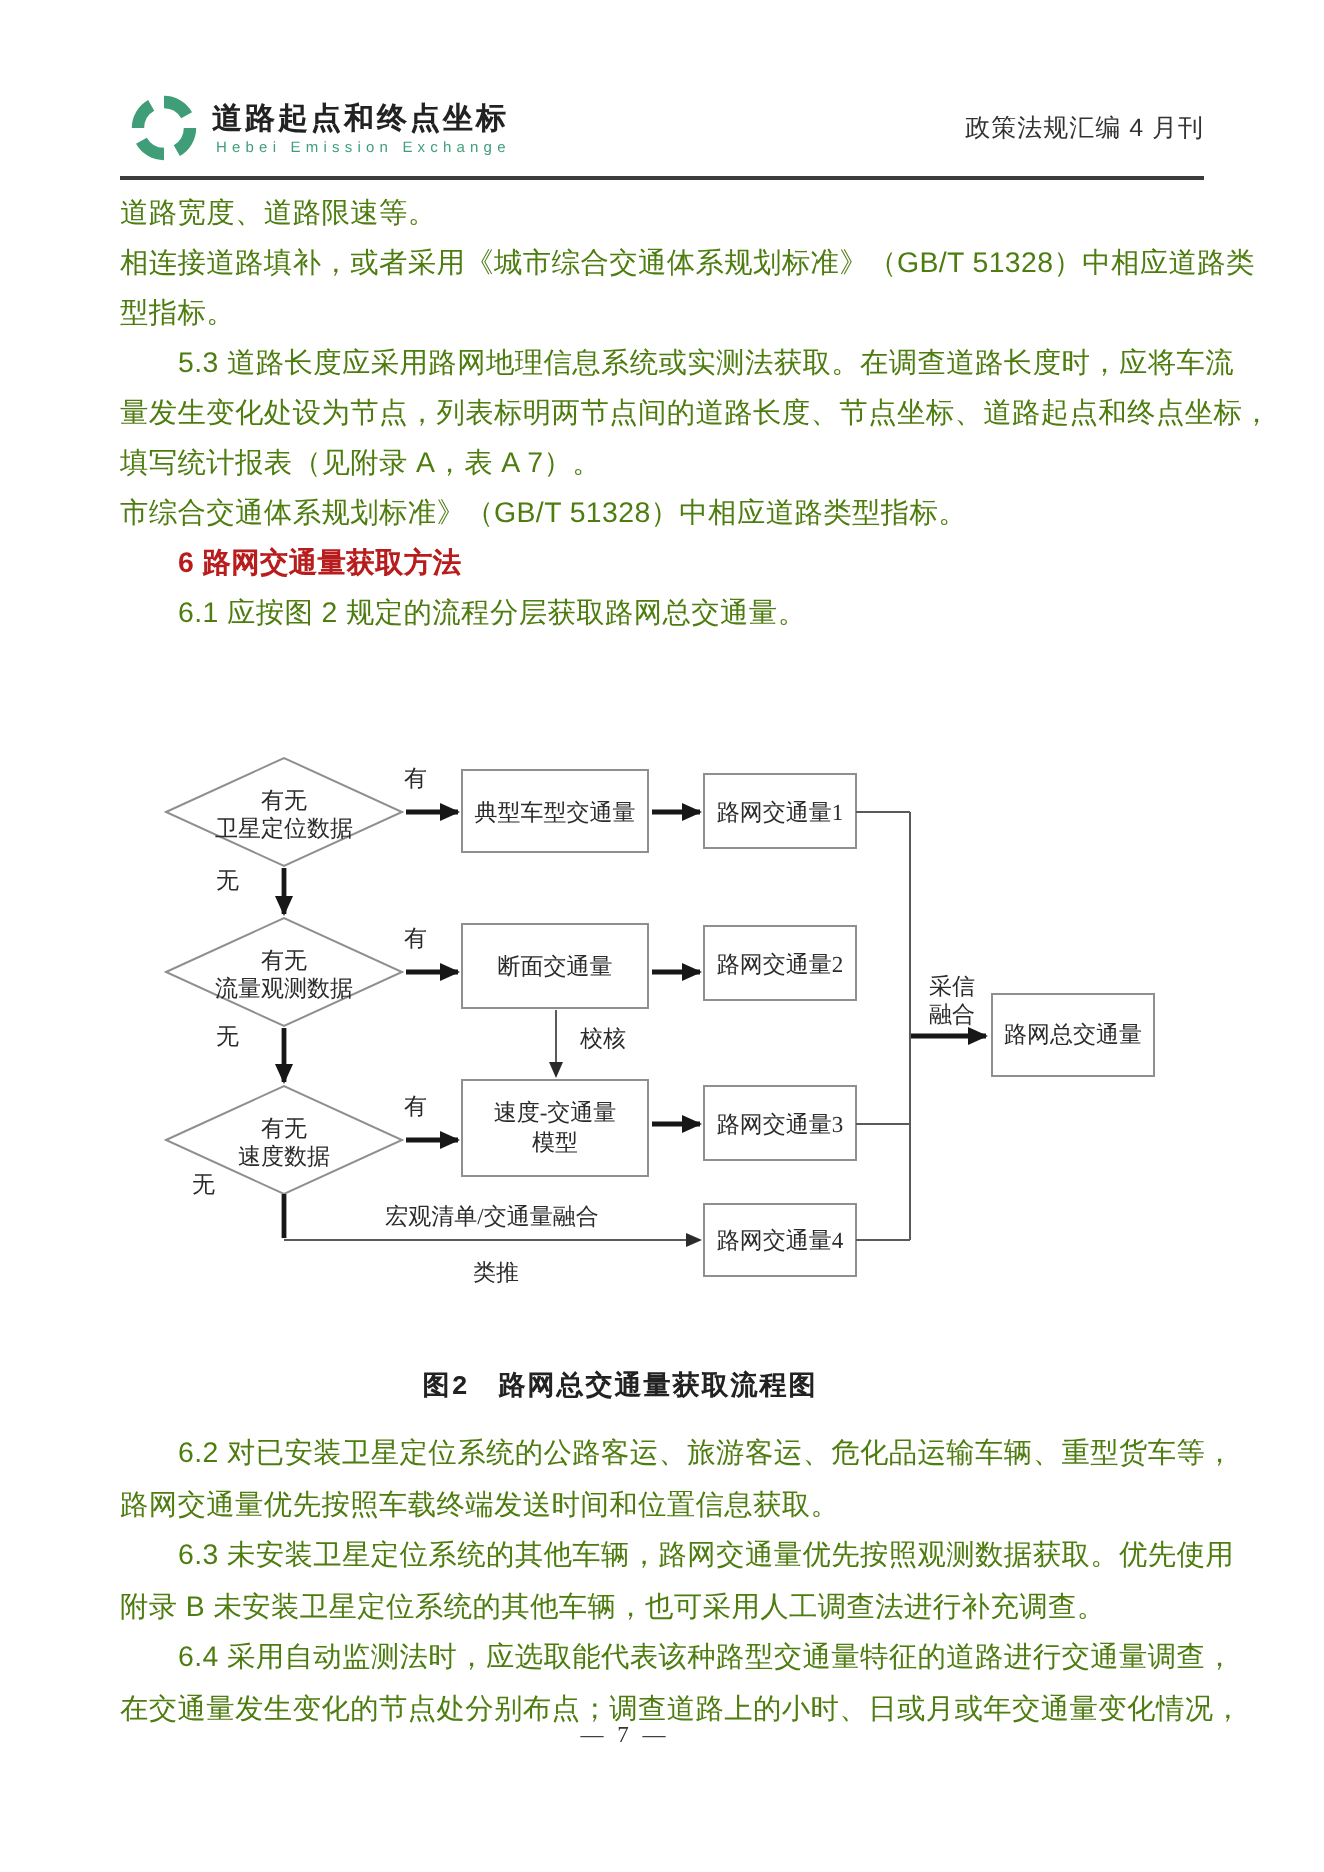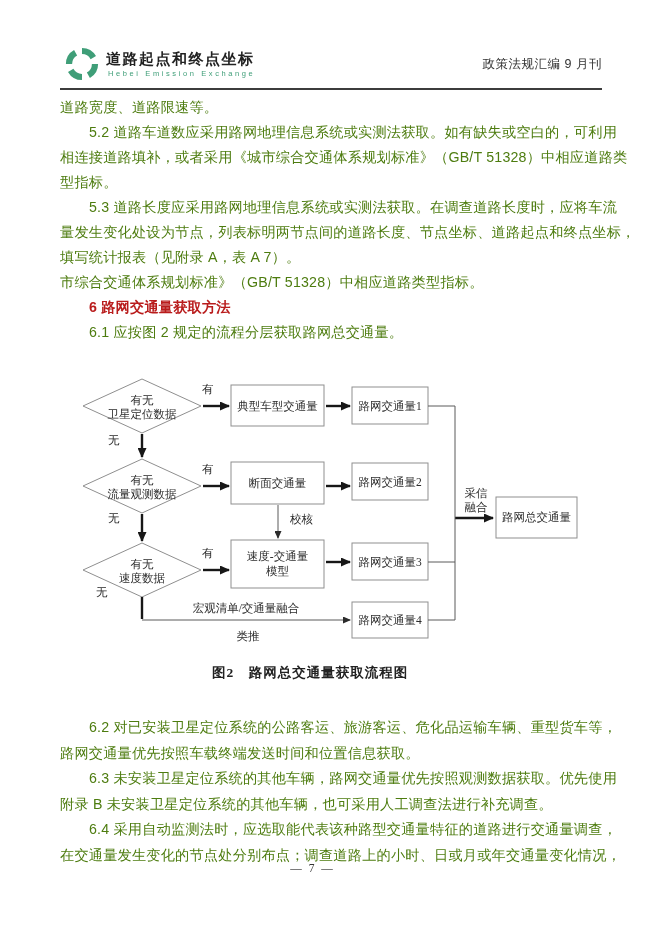--- a/index.html
+++ b/index.html
@@ -29,22 +29,22 @@
   .bline.indent { padding-left:29px; }
   .bline.bold { font-weight:bold; color:#b91c1c; }
   
   #figure { position:absolute; left:0; top:368px; width:662px; height:292px; }
   #figure svg { display:block; }
   .fc-shape { fill:#ffffff; stroke:#8f8f8f; stroke-width:1; }
   .fc-text  { font-family:"Liberation Serif", serif; font-size:11.5px; fill:#2b2b2b; }
   .fc-lbl   { font-family:"Liberation Serif", serif; font-size:11.5px; fill:#2b2b2b; }
   .thick { stroke:#171717; stroke-width:2.4; fill:none; }
   .thin  { stroke:#5a5a5a; stroke-width:1; fill:none; }
-  #caption { position:absolute; left:0; top:664px; width:620px; text-align:center;
-             font-family:Liberation Serif, serif; font-weight:bold; font-size:13.5px;
+  #caption { position:absolute; left:0; top:684px; width:620px; text-align:center;
+             font-family:Liberation Mono, monospace; font-weight:bold; font-size:13.5px;
              color:#222; letter-spacing:1px; }
   
   #footer { position:absolute; left:0; top:862px; width:625px; text-align:center;
             font-family:"Liberation Serif", serif; font-size:11.5px; color:#333;
             letter-spacing:2px; }
 </style>
 </head>
 <body>
 
 <div id="page">
@@ -53,27 +53,26 @@
     <svg id="logo-icon" viewBox="0 0 36 36">
       <g fill="none" stroke="#3f9e78" stroke-width="6.2">
         <path d="M18 5 A13 13 0 0 1 29.3 11.6"></path>
         <path d="M18 5 A13 13 0 0 1 29.3 11.6" transform="rotate(90 18 18)"></path>
         <path d="M18 5 A13 13 0 0 1 29.3 11.6" transform="rotate(180 18 18)"></path>
         <path d="M18 5 A13 13 0 0 1 29.3 11.6" transform="rotate(270 18 18)"></path>
       </g>
     </svg>
     <div id="brand-name">道路起点和终点坐标</div>
     <div id="brand-sub">Hebei Emission Exchange</div>
-    <div id="issue-title">政策法规汇编 9 月刊</div>
+    <div id="issue-title">政策法规汇编 4 月刊</div>
   </div>
   <div id="header-rule"></div>
 
   <div id="body-top" class="textblock">
     <div class="bline">道路宽度、道路限速等。</div>
-    <div class="bline indent">5.2 道路车道数应采用路网地理信息系统或实测法获取。如有缺失或空白的，可利用</div>
     <div class="bline">相连接道路填补，或者采用《城市综合交通体系规划标准》（GB/T 51328）中相应道路类</div>
     <div class="bline">型指标。</div>
     <div class="bline indent">5.3 道路长度应采用路网地理信息系统或实测法获取。在调查道路长度时，应将车流</div>
     <div class="bline">量发生变化处设为节点，列表标明两节点间的道路长度、节点坐标、道路起点和终点坐标，</div>
     <div class="bline">填写统计报表（见附录 A，表 A 7）。</div>
     <div class="bline">市综合交通体系规划标准》（GB/T 51328）中相应道路类型指标。</div>
     <div class="bline indent bold">6 路网交通量获取方法</div>
     <div class="bline indent">6.1 应按图 2 规定的流程分层获取路网总交通量。</div>
   </div>
 

